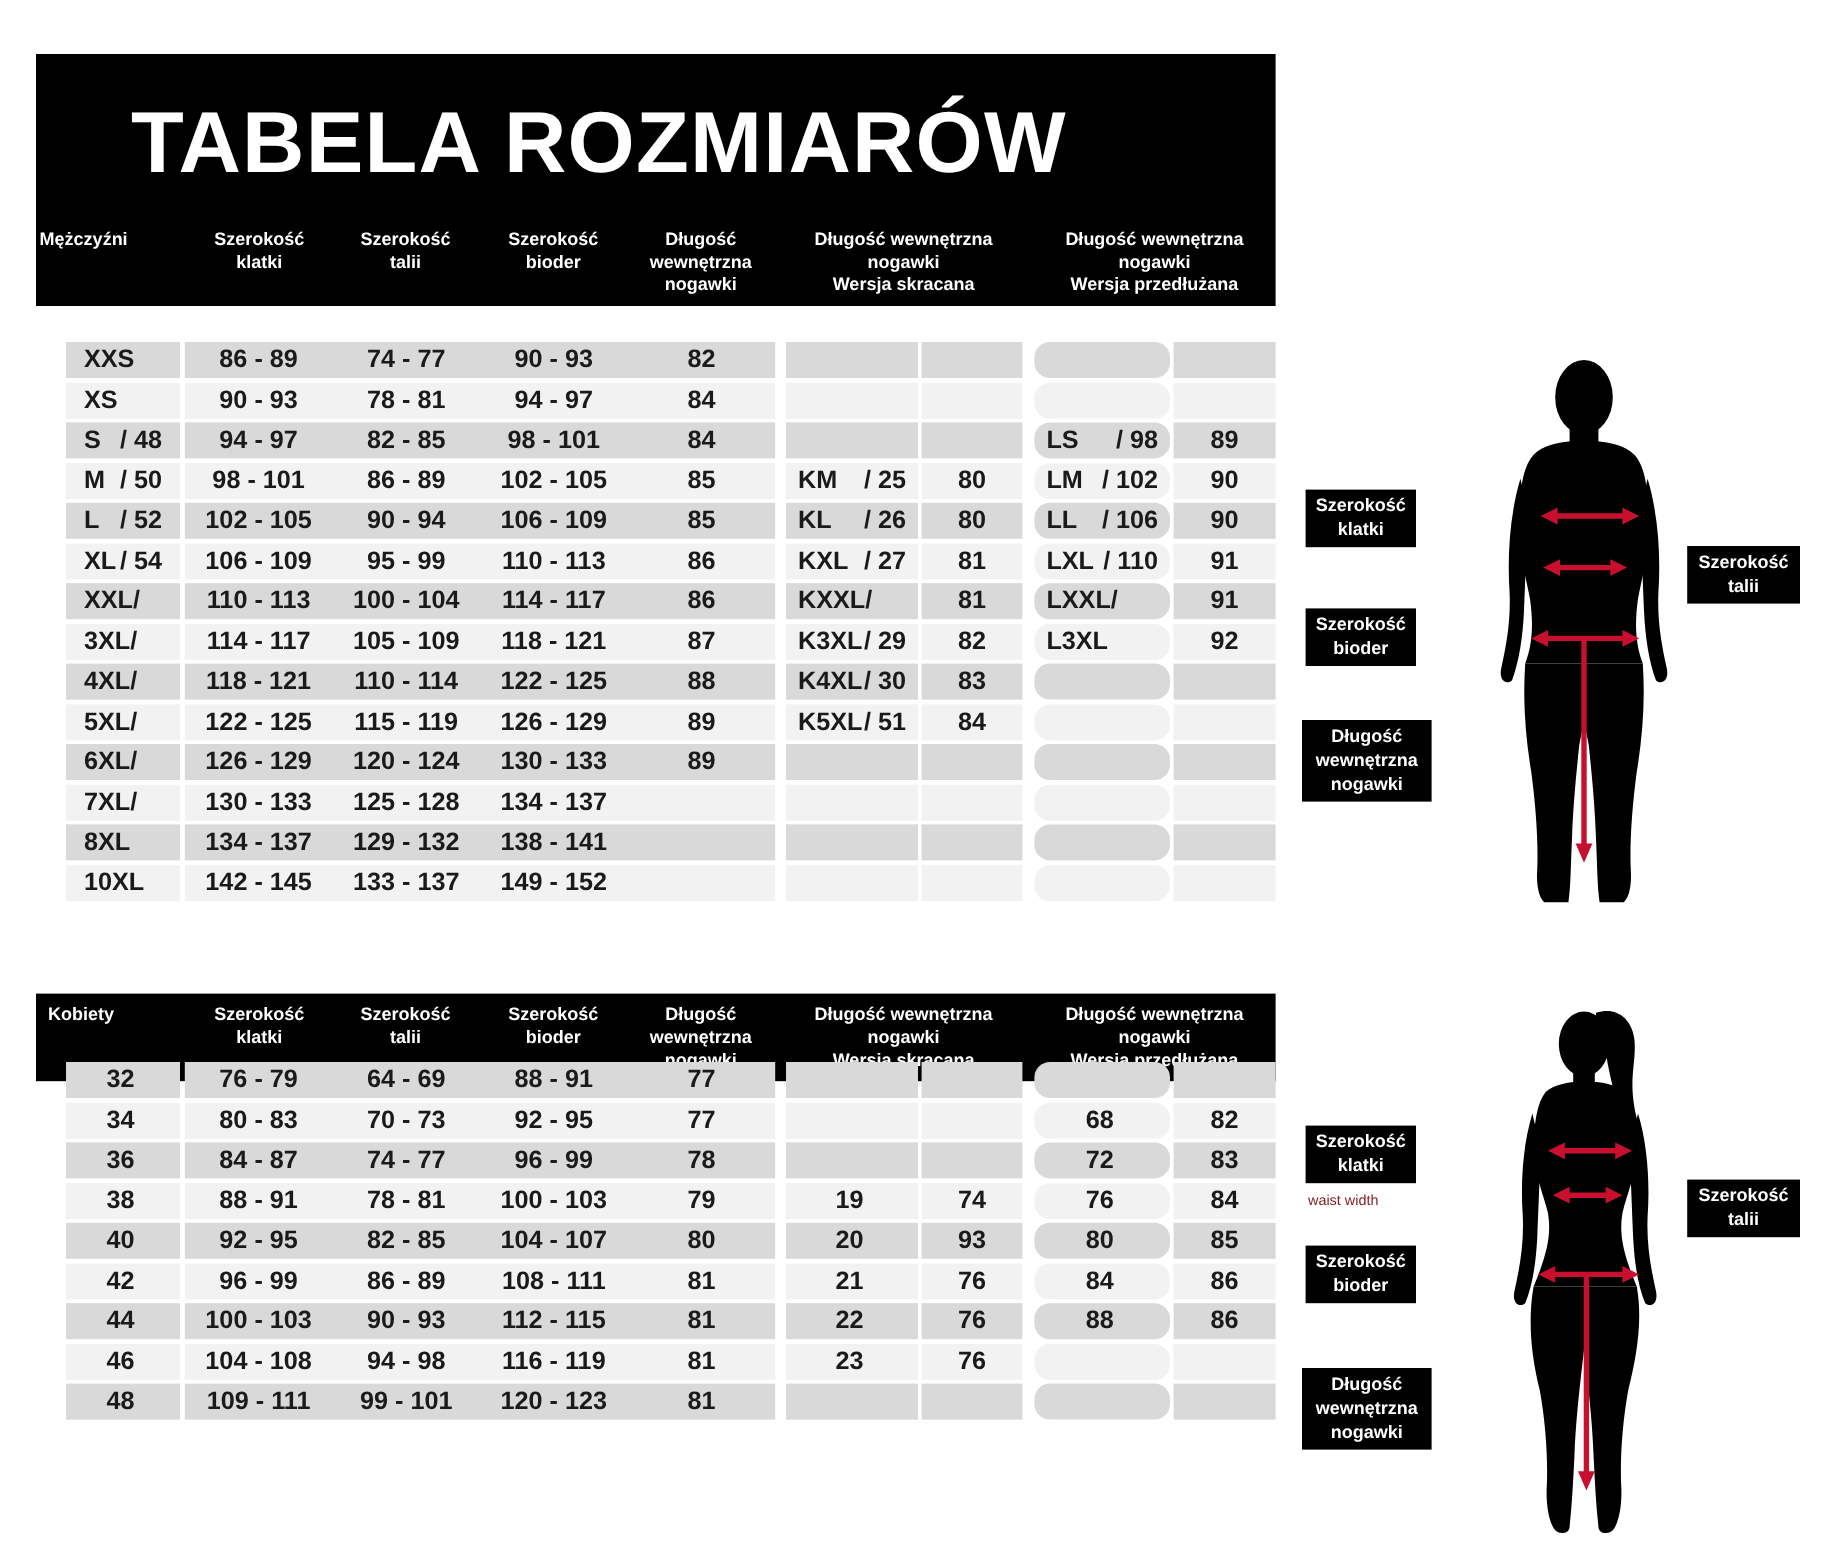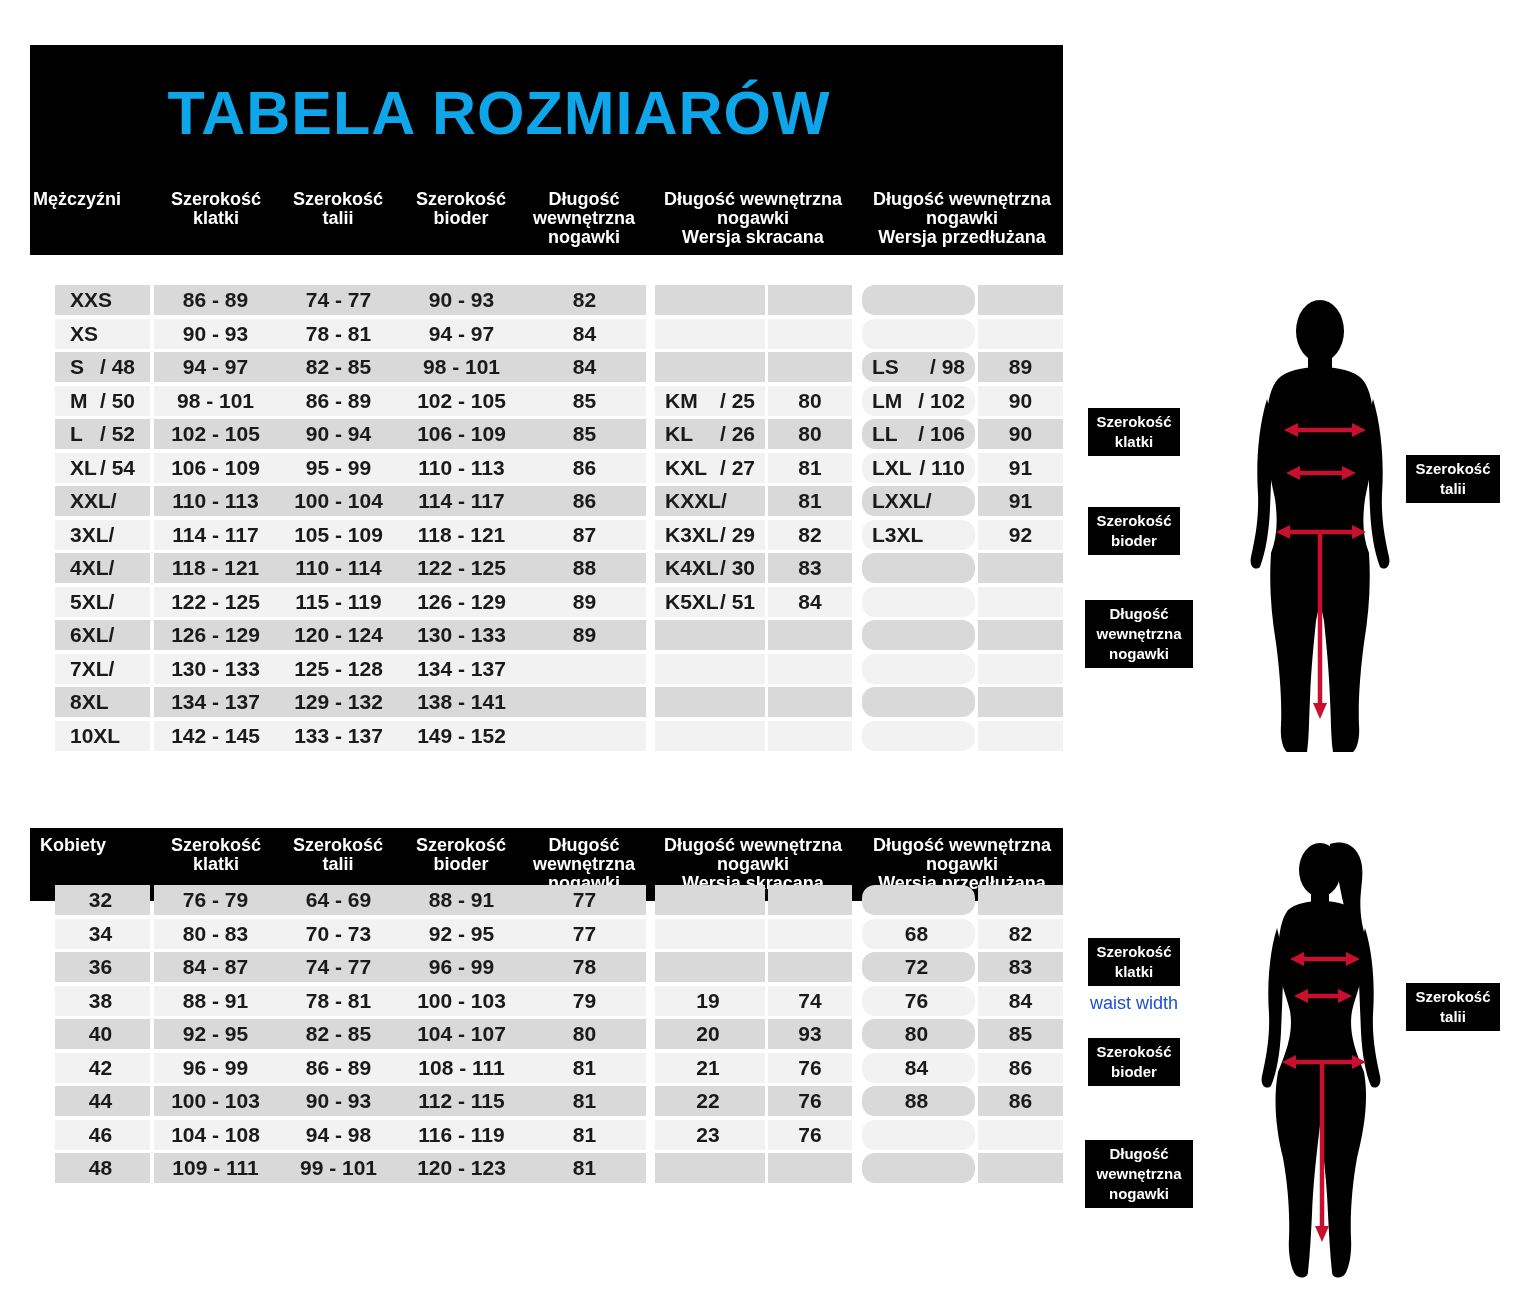--- a/index.html
+++ b/index.html
@@ -3,22 +3,22 @@
 <meta charset="utf-8">
 <style>
   html,body{margin:0;padding:0;background:#fff;}
   .canvas{position:relative;width:1539px;height:1295px;background:#ffffff;overflow:hidden;
           font-family:"Liberation Sans",sans-serif;}
   
   .band{position:absolute;left:30px;width:1033px;background:#000;}
   .band-men{top:45px;height:210px;}
   .band-women{top:780px;height:73px;margin-top:48px;}
   .big-title{position:absolute;top:33px;left:0;right:95px;text-align:center;
-             color:#0ea5e9;font-size:61px;font-weight:700;letter-spacing:1px;white-space:nowrap;}
-  .hdr{position:absolute;color:#fff;font-size:18px;font-weight:700;line-height:19px;
+             color:#ffffff;font-size:72px;font-weight:700;letter-spacing:1px;white-space:nowrap;}
+  .hdr{position:absolute;color:#fff;font-size:15px;font-weight:700;line-height:19px;
        text-align:center;white-space:pre-line;}
   .band-men .hdr{top:145px;}
   .band-women .hdr{top:8px;}
   .hdr.sec{text-align:left;white-space:nowrap;}
   .h-chest{left:125px;width:122px;} .h-waist{left:247px;width:122px;}
   .h-hips{left:370px;width:122px;}  .h-inseam{left:493px;width:122px;}
   .h-short{left:623px;width:200px;} .h-long{left:827px;width:210px;}
   
   .rows{position:absolute;left:55px;width:1008px;}
   .rows-men{top:285px;} .rows-women{top:885px;}
@@ -34,21 +34,21 @@
   .glab{display:flex;justify-content:space-between;padding:0 10px;box-sizing:border-box;}
   .glab.s{width:110px;margin-right:3px;}
   .gval.s{width:84px;margin-right:10px;text-align:center;}
   .glab.l{width:113px;margin-right:3px;border-radius:13px;}
   .gval.l{width:85px;text-align:center;}
   .women .size,.women .glab{justify-content:center;gap:4px;padding:0;}
   
   .mlabel{position:absolute;background:#000;color:#fff;font-size:15px;font-weight:700;
           line-height:20px;text-align:center;white-space:pre-line;padding:4px 6px;
           box-sizing:border-box;}
-  .note-en{position:absolute;color:#1d4ed8;font-size:18px;font-weight:400;white-space:nowrap;}
+  .note-en{position:absolute;color:#7f1d1d;font-size:12px;font-weight:400;white-space:nowrap;}
   .fig{position:absolute;}
   .sil{fill:#000;}
   .arr{stroke:#c8102e;stroke-width:4.5;}
   .arrhead{fill:#c8102e;}
 </style>
 </head>
 <body>
 
 <div class="canvas">
 

